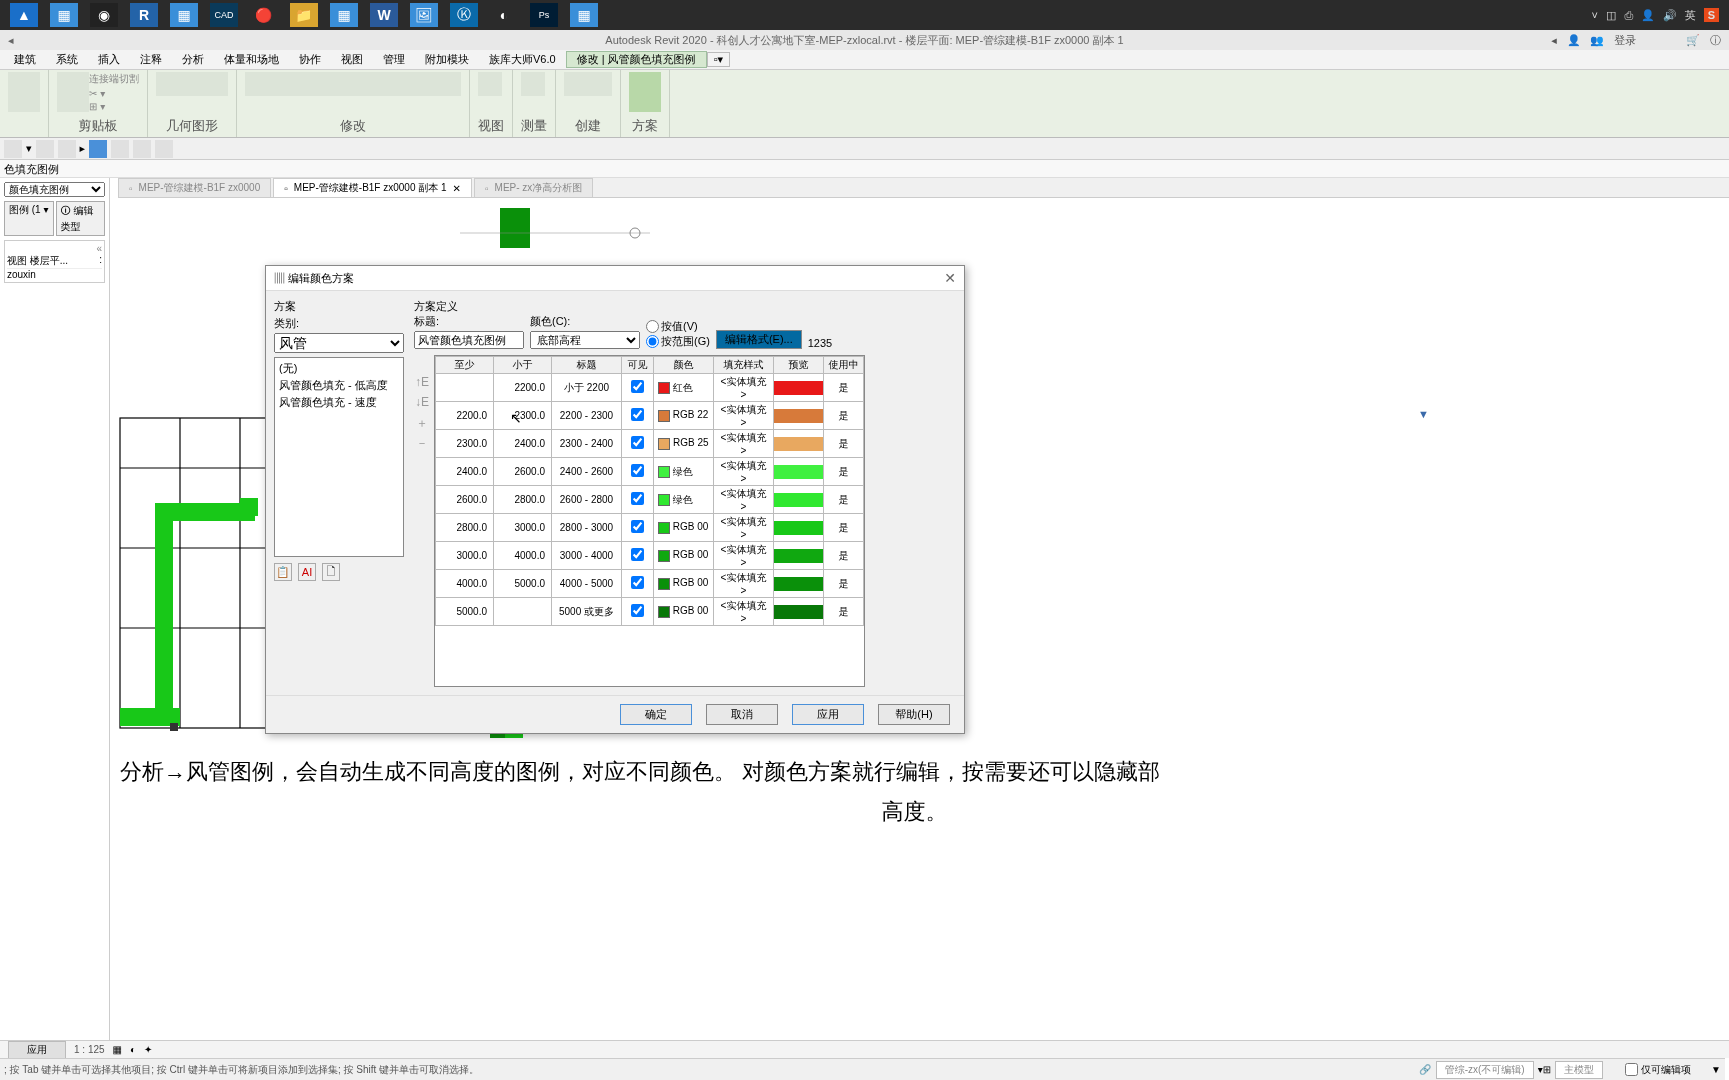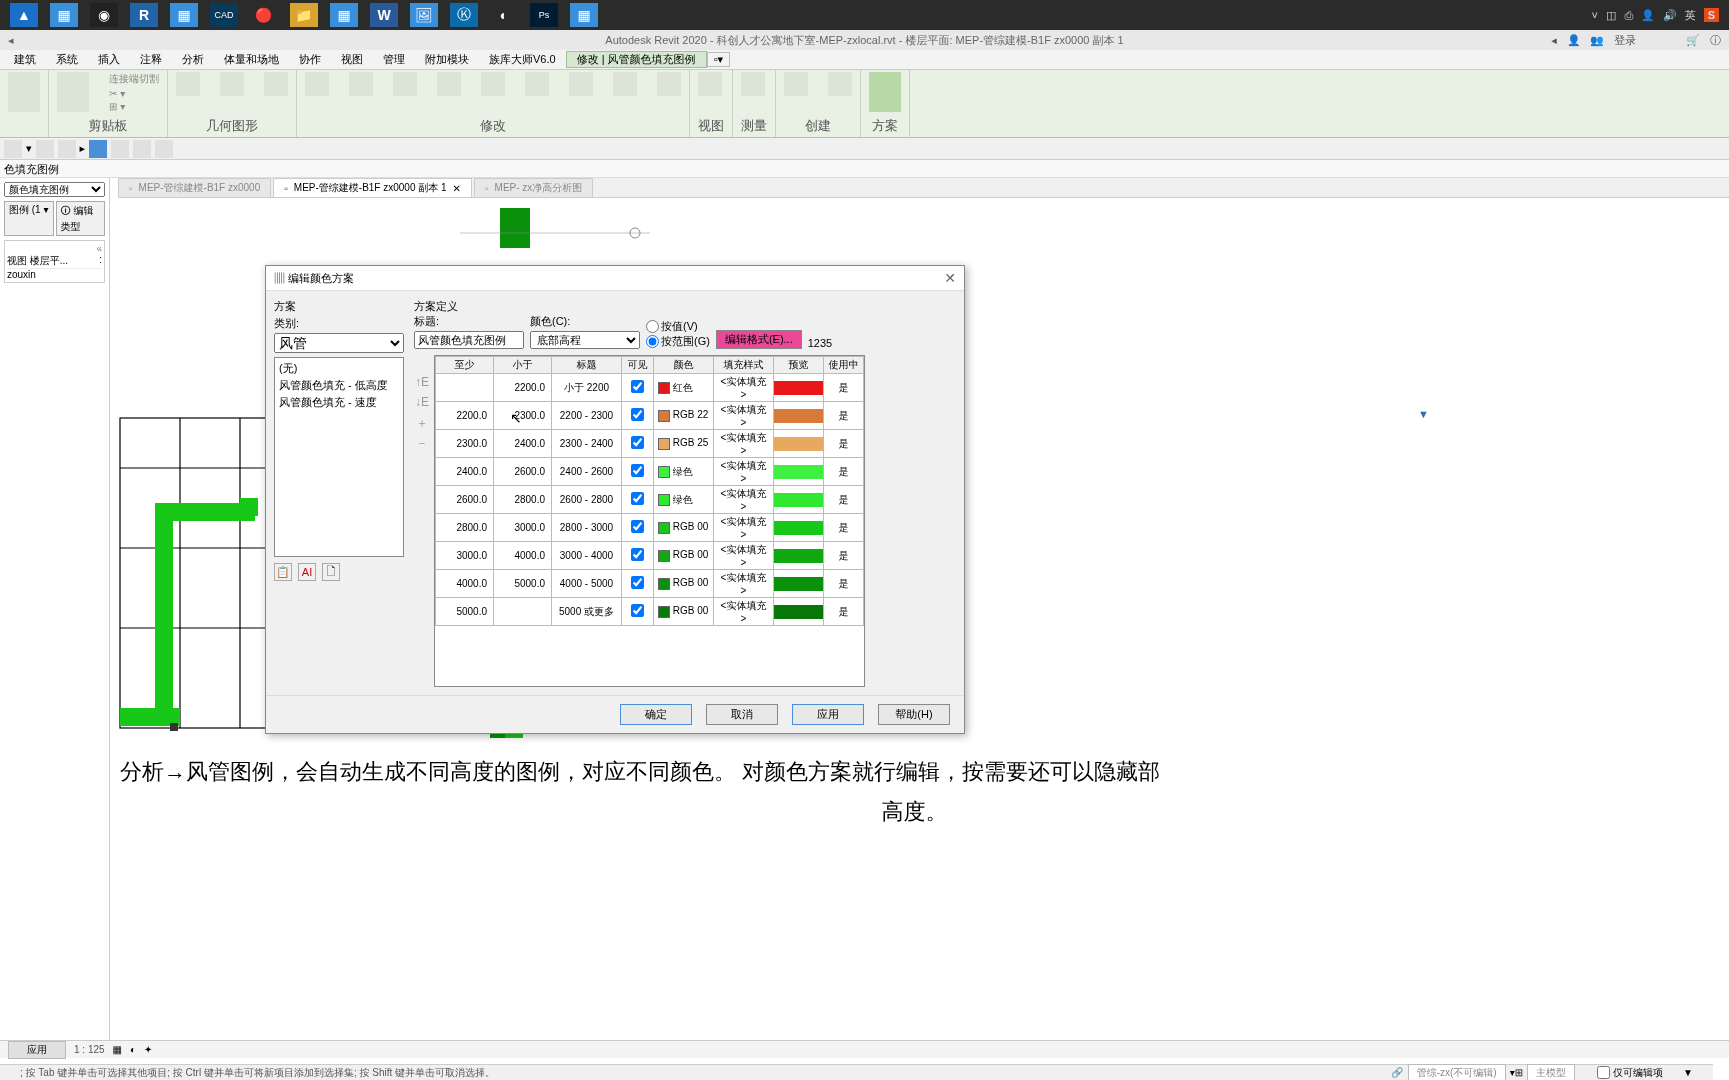--- a/index.html
+++ b/index.html
@@ -18,21 +18,21 @@
 .titlebar-right { position: absolute; right: 8px; display: flex; align-items: center; gap: 10px; color: #555; }
 
 
 .menubar { background: #f3f3f3; height: 20px; display: flex; align-items: center; padding: 0 4px; border-bottom: 1px solid #ccc; }
 .menubar span { padding: 0 10px; font-size: 11px; cursor: pointer; }
 .menubar .active-tab { background: #d6e8d0; border: 1px solid #9fbf9f; }
 
 
 .ribbon { background: #e9f0e4; height: 68px; border-bottom: 1px solid #bbb; display: flex; }
 .ribbon-group { border-right: 1px solid #c8d0c4; padding: 2px 8px; display: flex; flex-direction: column; justify-content: space-between; }
-.ribbon-icons { display: flex; gap: 20px; flex-wrap: wrap; }
+.ribbon-icons { display: flex; gap: 0; flex-wrap: wrap; }
 .ribbon-icon { width: 24px; height: 24px; background: #d0d8cc; display: inline-block; opacity: 0.5; }
 .ribbon-icon.big { width: 32px; height: 40px; }
 .ribbon-label { text-align: center; font-size: 13px; color: #555; }
 
 
 .quickbar { background: #f0f0f0; height: 22px; border-bottom: 1px solid #ccc; display: flex; align-items: center; padding: 0 4px; gap: 4px; }
 .quickbar .qicon { width: 18px; height: 18px; display: inline-block; background: #e0e0e0; }
 .quickbar .qicon.active { background: #4a90d9; }
 
 
@@ -66,21 +66,21 @@
 .scheme-tools { display: flex; gap: 6px; margin-top: 6px; }
 .scheme-tools span { width: 18px; height: 18px; border: 1px solid #aaa; display: inline-flex; align-items: center; justify-content: center; font-size: 11px; }
 
 .dialog-right { flex: 1; }
 .def-row { display: flex; gap: 6px; align-items: flex-end; margin-bottom: 6px; font-size: 11px; }
 .def-col { display: flex; flex-direction: column; }
 .def-col label { font-size: 11px; margin-bottom: 2px; }
 .def-col input, .def-col select { font-size: 11px; padding: 1px 2px; }
 .radio-col { display: flex; flex-direction: column; font-size: 11px; }
 .radio-col label { display: flex; align-items: center; gap: 2px; }
-.btn { border: 1px solid #888; background: #ec4899; padding: 1px 8px; font-size: 11px; cursor: pointer; }
+.btn { border: 1px solid #888; background: #0369a1; padding: 1px 8px; font-size: 11px; cursor: pointer; }
 
 .grid-wrap { display: flex; gap: 4px; }
 .grid-tools { display: flex; flex-direction: column; gap: 4px; padding-top: 20px; }
 .grid-tools span { width: 16px; height: 16px; color: #999; font-size: 12px; text-align: center; }
 .grid { border: 1px solid #888; background: #fff; }
 .grid table { border-collapse: collapse; width: 100%; }
 .grid th, .grid td { border: 1px solid #bbb; padding: 1px 4px; font-size: 10px; text-align: center; height: 16px; }
 .grid th { background: #f0f0f0; font-weight: normal; }
 .grid td.num { text-align: right; padding-right: 6px; }
 .grid .swatch { width: 12px; height: 12px; display: inline-block; vertical-align: middle; border: 1px solid #666; }
@@ -95,21 +95,21 @@
 .dialog-buttons button.primary { border: 1px solid #4a90d9; }
 
 
 .caption { position: absolute; left: 120px; top: 752px; right: 20px; font-size: 22px; font-family: "SimSun"; line-height: 1.8; text-align: left; }
 .caption .line2 { text-align: center; }
 
 
 .bottom-tabs { position: absolute; bottom: 22px; left: 0; right: 0; height: 18px; background: #f4f4f4; border-top: 1px solid #ccc; display: flex; align-items: center; font-size: 10px; padding: 0 8px; gap: 8px; }
 .bottom-tabs .tab { padding: 1px 18px; background: #e0e0e0; border: 1px solid #bbb; }
 .bottom-tabs .scale { color: #555; }
-.statusbar { position: absolute; bottom: 0; left: 0; right: 16px; height: 16px; background: #f0f0f0; border-top: 1px solid #ccc; display: flex; align-items: center; font-size: 10px; padding: 0 20px; }
+.statusbar { position: absolute; bottom: 0; left: 0; right: 4px; height: 22px; background: #f0f0f0; border-top: 1px solid #ccc; display: flex; align-items: center; font-size: 10px; padding: 0 4px; }
 .statusbar .sb-left { flex: 1; color: #555; }
 .statusbar .sb-field { border: 1px solid #bbb; padding: 1px 8px; margin: 0 4px; background: #fff; color: #888; }
 .statusbar .sb-check { margin-left: 18px; display: flex; align-items: center; gap: 3px; }
 
 .cursor { position: absolute; left: 510px; top: 410px; font-size: 14px; z-index: 200; color: #000; }
 </style>
 </head>
 <body>
 
 <div class="taskbar">
@@ -409,21 +409,21 @@
                   <td style="padding:0">
                     <span class="preview" style="background:#d77a3a"></span>
                   </td>
                   <td>是</td>
                 </tr>
                 <tr>
                   <td class="num">2300.0</td>
                   <td class="num">2400.0</td>
                   <td>2300 - 2400</td>
                   <td><input type="checkbox" checked="" style=""></td>
-                  <td style="text-align:left"><span class="swatch" style="background:#e8a860"></span> RGB 25</td>
+                  <td style="text-align:center"><span class="swatch" style="background:#e8a860"></span> RGB 25</td>
                   <td>&lt;实体填充&gt;</td>
                   <td style="padding:0">
                     <span class="preview" style="background:#e8a860"></span>
                   </td>
                   <td>是</td>
                 </tr>
                 <tr>
                   <td class="num">2400.0</td>
                   <td class="num">2600.0</td>
                   <td>2400 - 2600</td>

